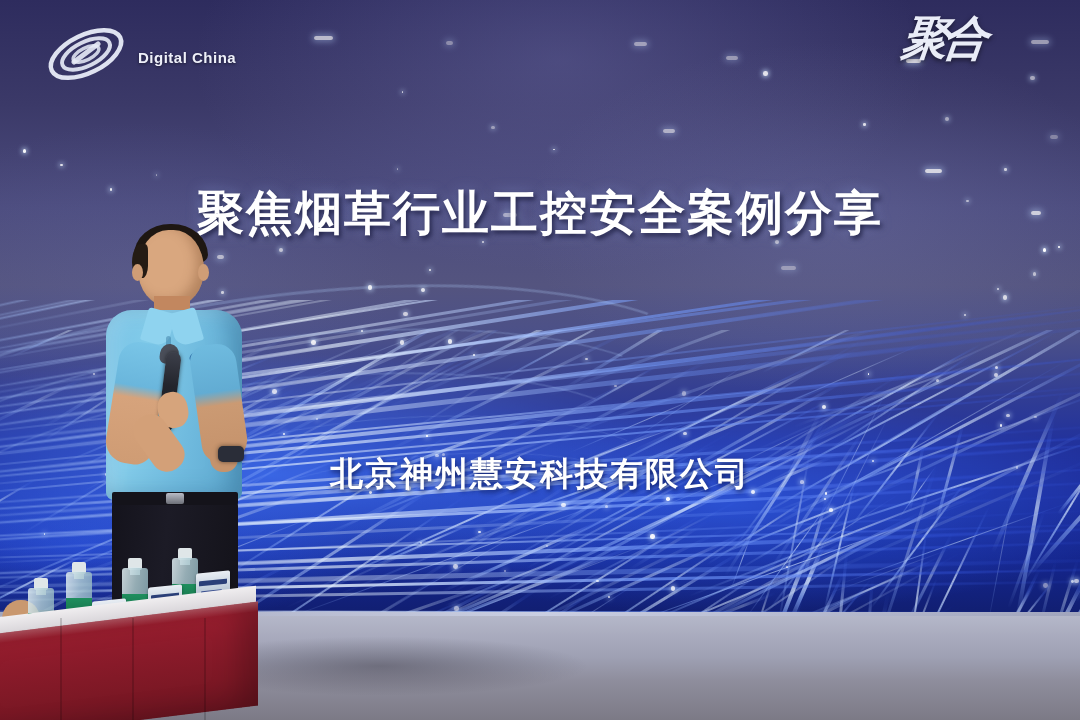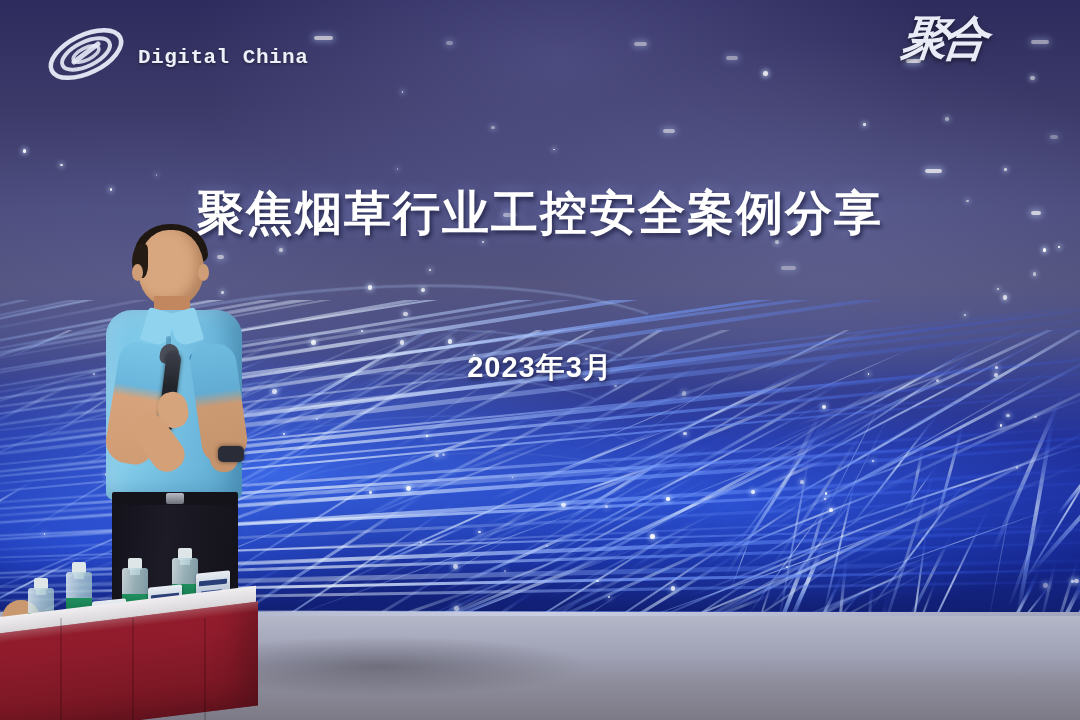--- a/index.html
+++ b/index.html
@@ -171,27 +171,26 @@
     line-height:1;
   }
   .logo-dc-cn {
     font-size:31px;
     font-weight:700;
     color:#f2f3fb;
     letter-spacing:2px;
     text-shadow:0 1px 3px rgba(0,0,0,.5);
   }
   .logo-dc-en {
-    font-size:21px;
+    font-size:15px;
     font-weight:700;
     color:#eef0f9;
     letter-spacing:.5px;
     margin-top:6px;
     text-shadow:0 1px 3px rgba(0,0,0,.5);
-    font-family:Liberation Mono, monospace;
   }
 
   .logo-ju {
     position:absolute;
     right:26px; top:16px;
     text-align:right;
   }
   .logo-ju-mark {
     font-size:46px;
     font-weight:700;
@@ -928,21 +927,21 @@
       <div class="logo-dc-text">
         <span class="logo-dc-en">Digital China</span>
       </div>
     </div>
 
     <div class="logo-ju">
       <span class="logo-ju-mark">聚合</span>
     </div>
 
     <div class="slide-title">聚焦烟草行业工控安全案例分享</div>
-    <div class="slide-date">2023年3月</div>
+    <div class="slide-company">北京神州慧安科技有限公司</div>
   </div>
 
   <div class="floor"></div>
   <div class="floor-edge"></div>
   <div class="floor-shadow"></div>
 
   <div class="person">
     <div class="p-hair"></div>
     <div class="p-head"></div>
     <div class="p-hair-side"></div>

